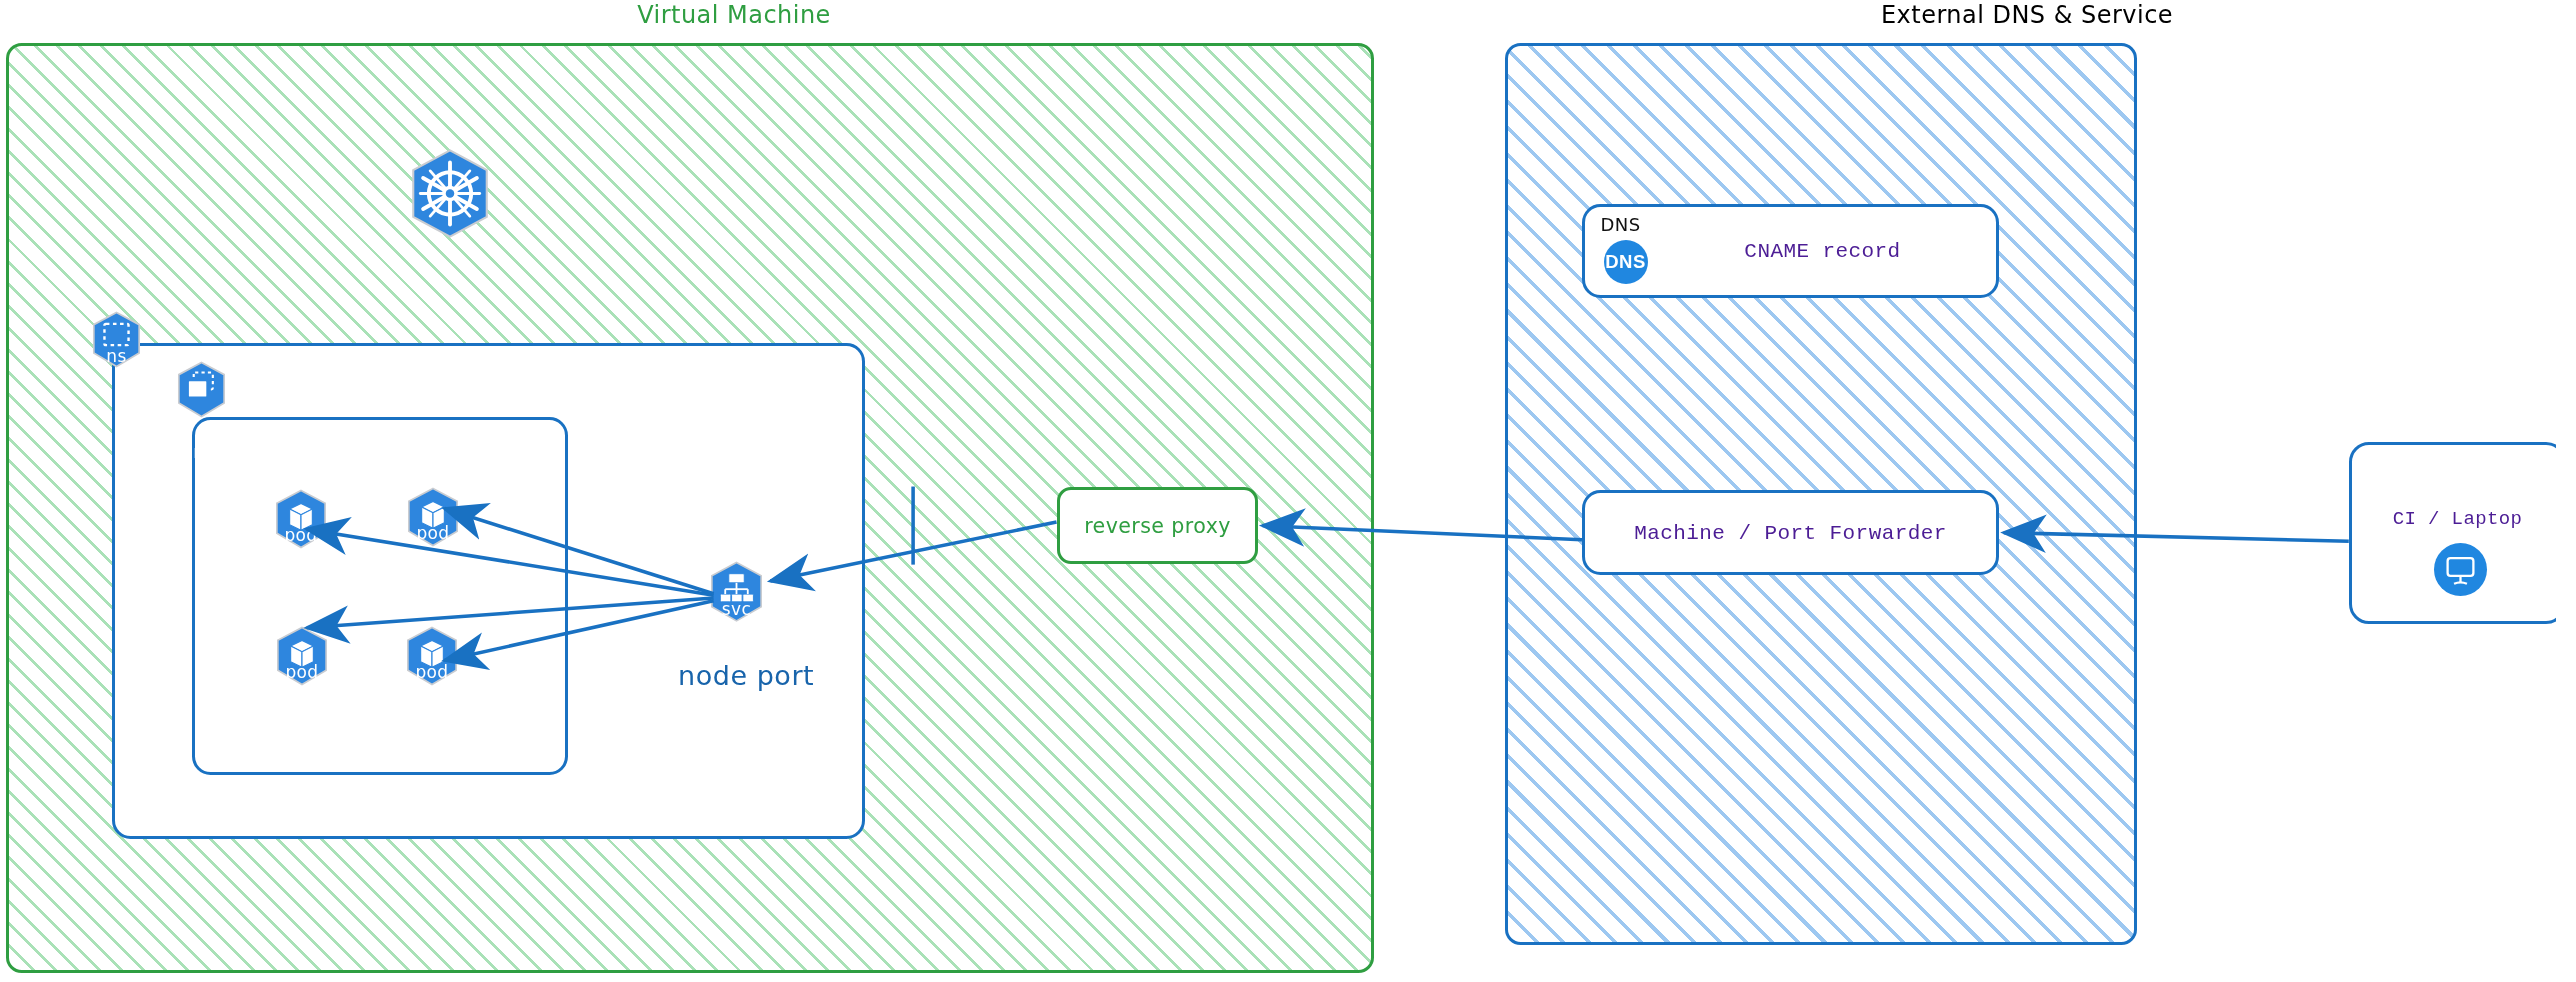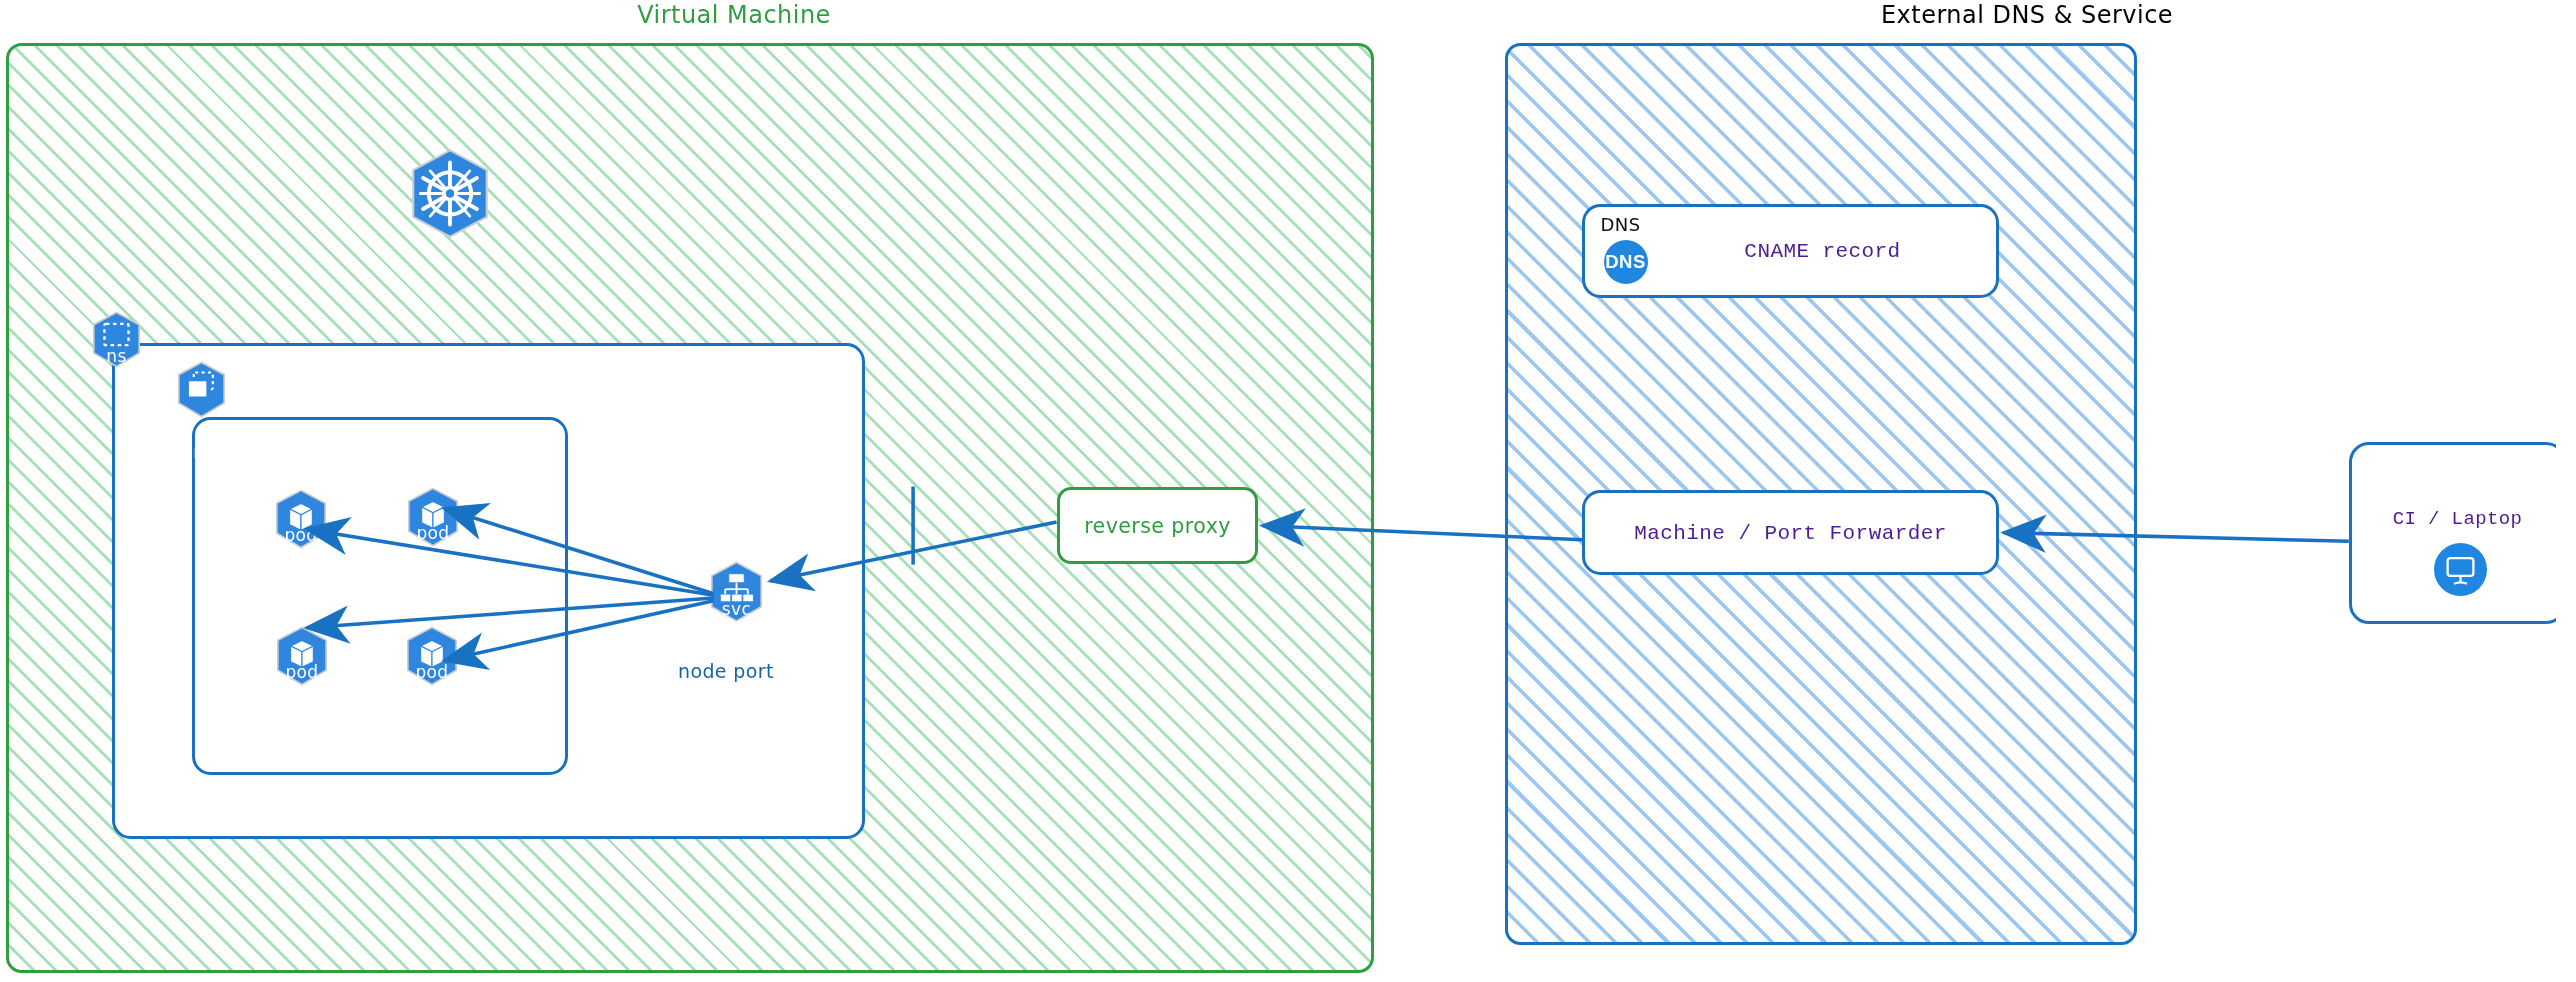--- a/index.html
+++ b/index.html
@@ -123,21 +123,21 @@
     text-align: center;
     color: #ffffff;
     font-size: 17px;
     pointer-events: none;
   }
 
   
   .free-text {
     position: absolute;
     color: #1864ab;
-    font-size: 19px;
+    font-size: 27px;
     white-space: nowrap;
   }
 
   
   .monitor {
     position: absolute;
     width: 53px;
     height: 53px;
     border-radius: 50%;
     background: #2087e0;

